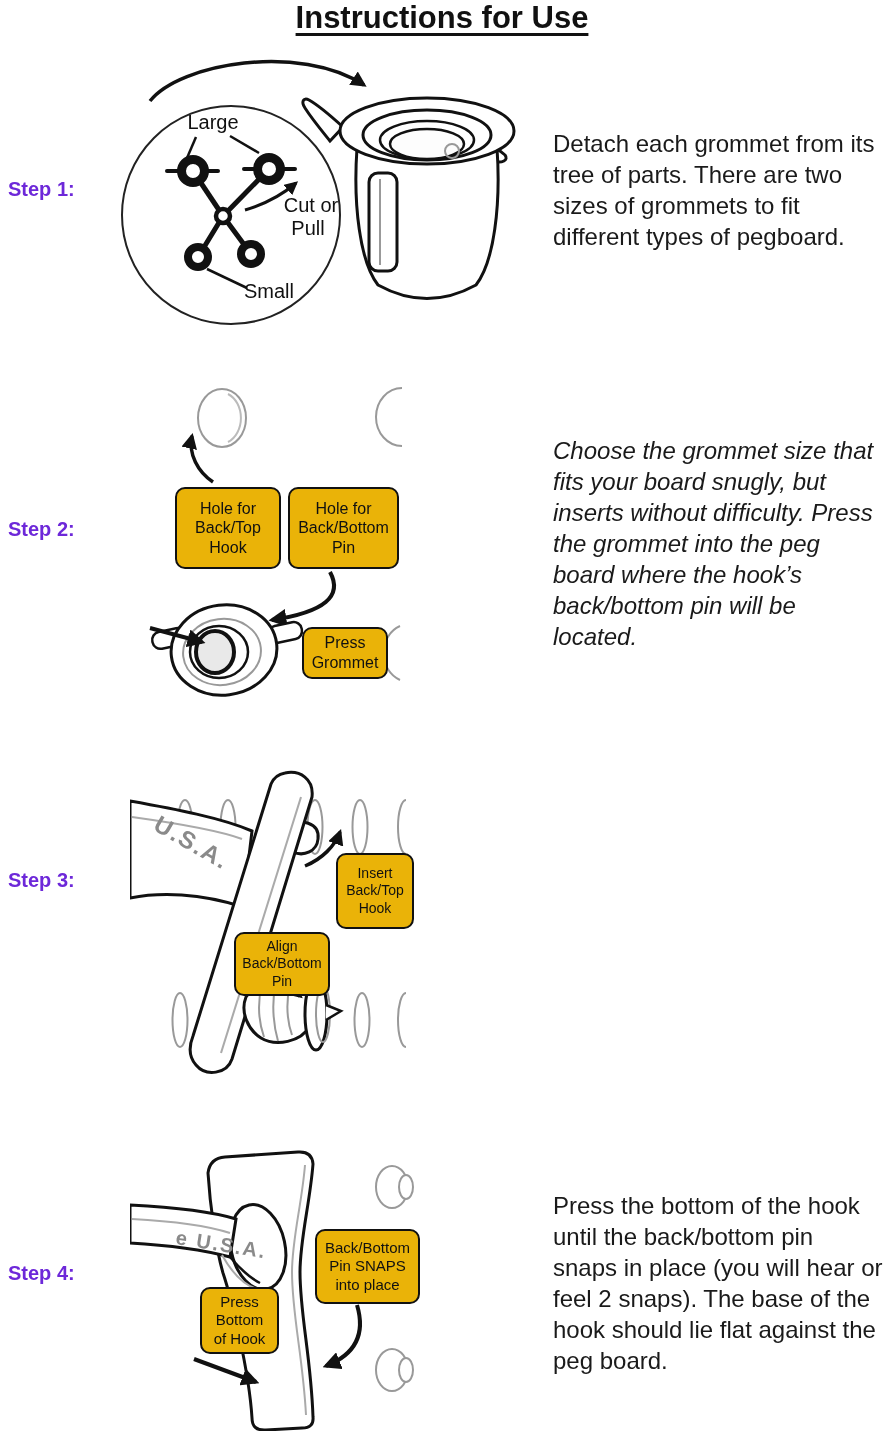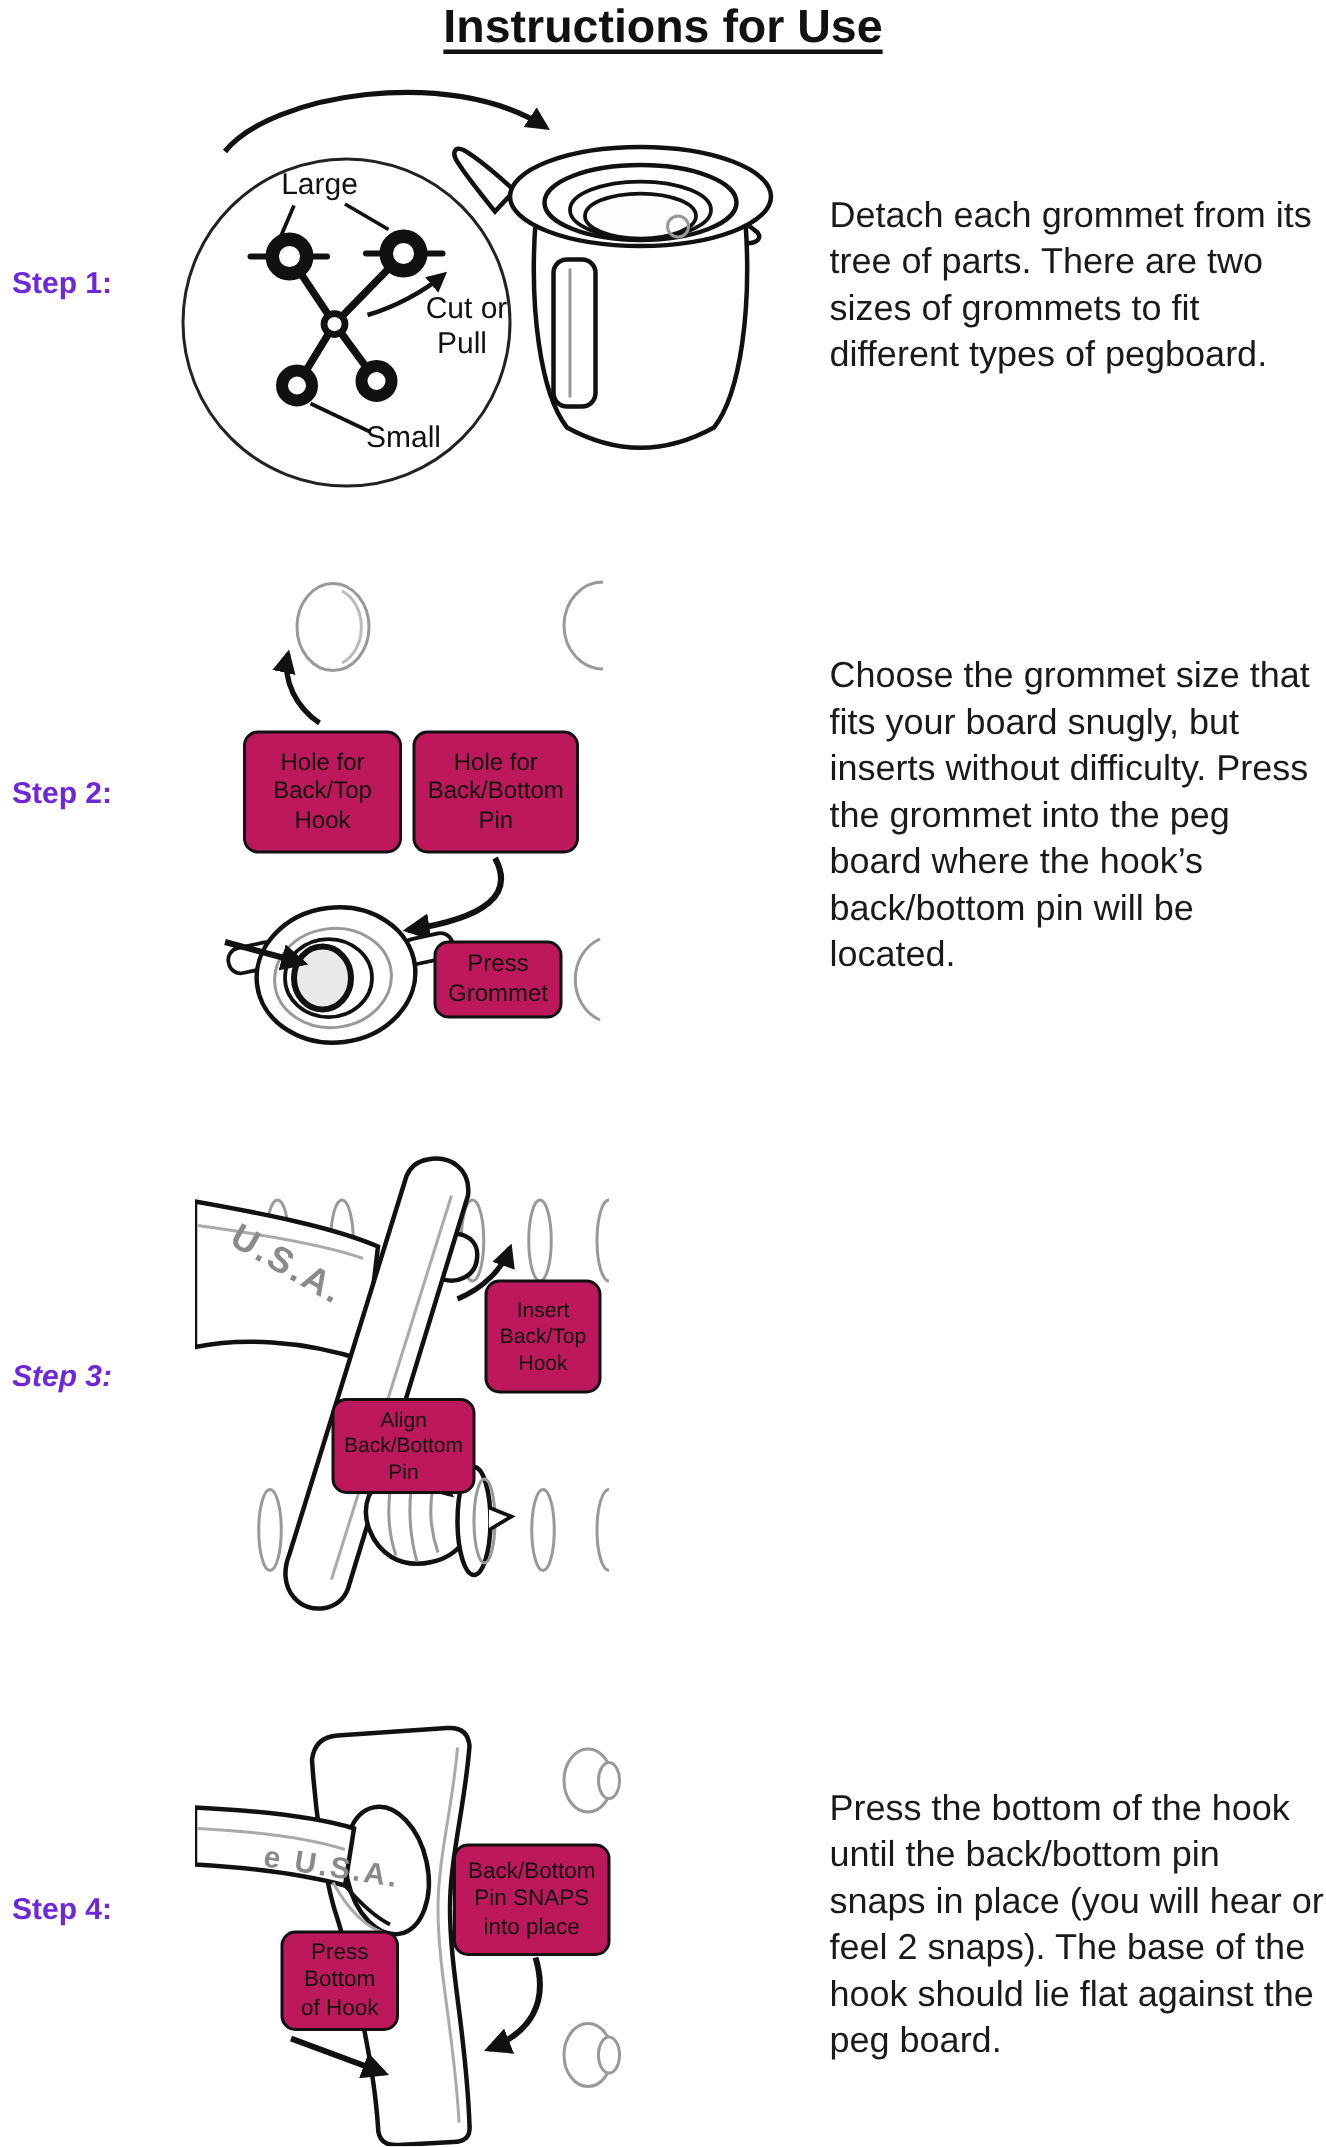--- a/index.html
+++ b/index.html
@@ -13,23 +13,23 @@
   }
   .title span{text-decoration:underline;text-decoration-thickness:3px;text-underline-offset:5px;}
   .step-label{
     position:absolute;left:8px;font-size:20px;font-weight:bold;color:#6d28d9;white-space:nowrap;
   }
   .step-text{
     position:absolute;left:553px;width:330px;font-size:24px;line-height:31px;color:#1a1a1a;
   }
   .illus{position:absolute;}
   .callout{
-    position:absolute;background:#be185d;border:2.5px solid #111;border-radius:10px;
+    position:absolute;background:#eab308;border:2.5px solid #111;border-radius:10px;
     display:flex;align-items:center;justify-content:center;text-align:center;
-    white-space:pre-line;color:#111;line-height:1.22;box-sizing:border-box;
+    white-space:pre-line;color:#111;line-height:1.22;box-sizing:border-box;margin-left:13px;
   }
   .co-16{font-size:16px;}
   .co-15{font-size:15px;}
   .co-14{font-size:14px;}
   svg text{font-family:"Liberation Sans",sans-serif;}
   .anno{font-size:20px;fill:#111;}
   .emboss{font-weight:bold;fill:#8a8a8a;letter-spacing:2px;}
 </style>
 </head>
 <body>
@@ -122,23 +122,23 @@
 
   <div class="callout co-16" style="left:162px;top:487px;width:106px;height:82px;">Hole for
 Back/Top
 Hook</div>
   <div class="callout co-16" style="left:275px;top:487px;width:111px;height:82px;">Hole for
 Back/Bottom
 Pin</div>
   <div class="callout co-16" style="left:289px;top:627px;width:86px;height:52px;">Press
 Grommet</div>
 
-  <div class="step-text" style="top:435px;">Choose the grommet size that fits your board snugly, but inserts without difficulty. Press the grommet into the peg board where the hook’s back/bottom pin will be located.</div>
-
-  <div class="step-label" style="top:907px;font-style:italic;">Step 3:</div>
+  <div class="step-text" style="top:435px;font-style:italic;">Choose the grommet size that fits your board snugly, but inserts without difficulty. Press the grommet into the peg board where the hook’s back/bottom pin will be located.</div>
+
+  <div class="step-label" style="top:869px;">Step 3:</div>
 
   <svg class="illus" style="left:130px;top:765px;" width="330" height="330" viewBox="0 0 330 330">
     <defs>
       <marker id="ah3" viewBox="0 0 10 10" refX="8" refY="5" markerWidth="4.5" markerHeight="4.5" orient="auto-start-reverse">
         <path d="M0,0 L10,5 L0,10 z" fill="#111"></path>
       </marker>
     </defs>
     <g stroke="#999" stroke-width="2" fill="none">
       <ellipse cx="55" cy="62" rx="7.5" ry="27"></ellipse>
       <ellipse cx="98" cy="62" rx="7.5" ry="27"></ellipse>

